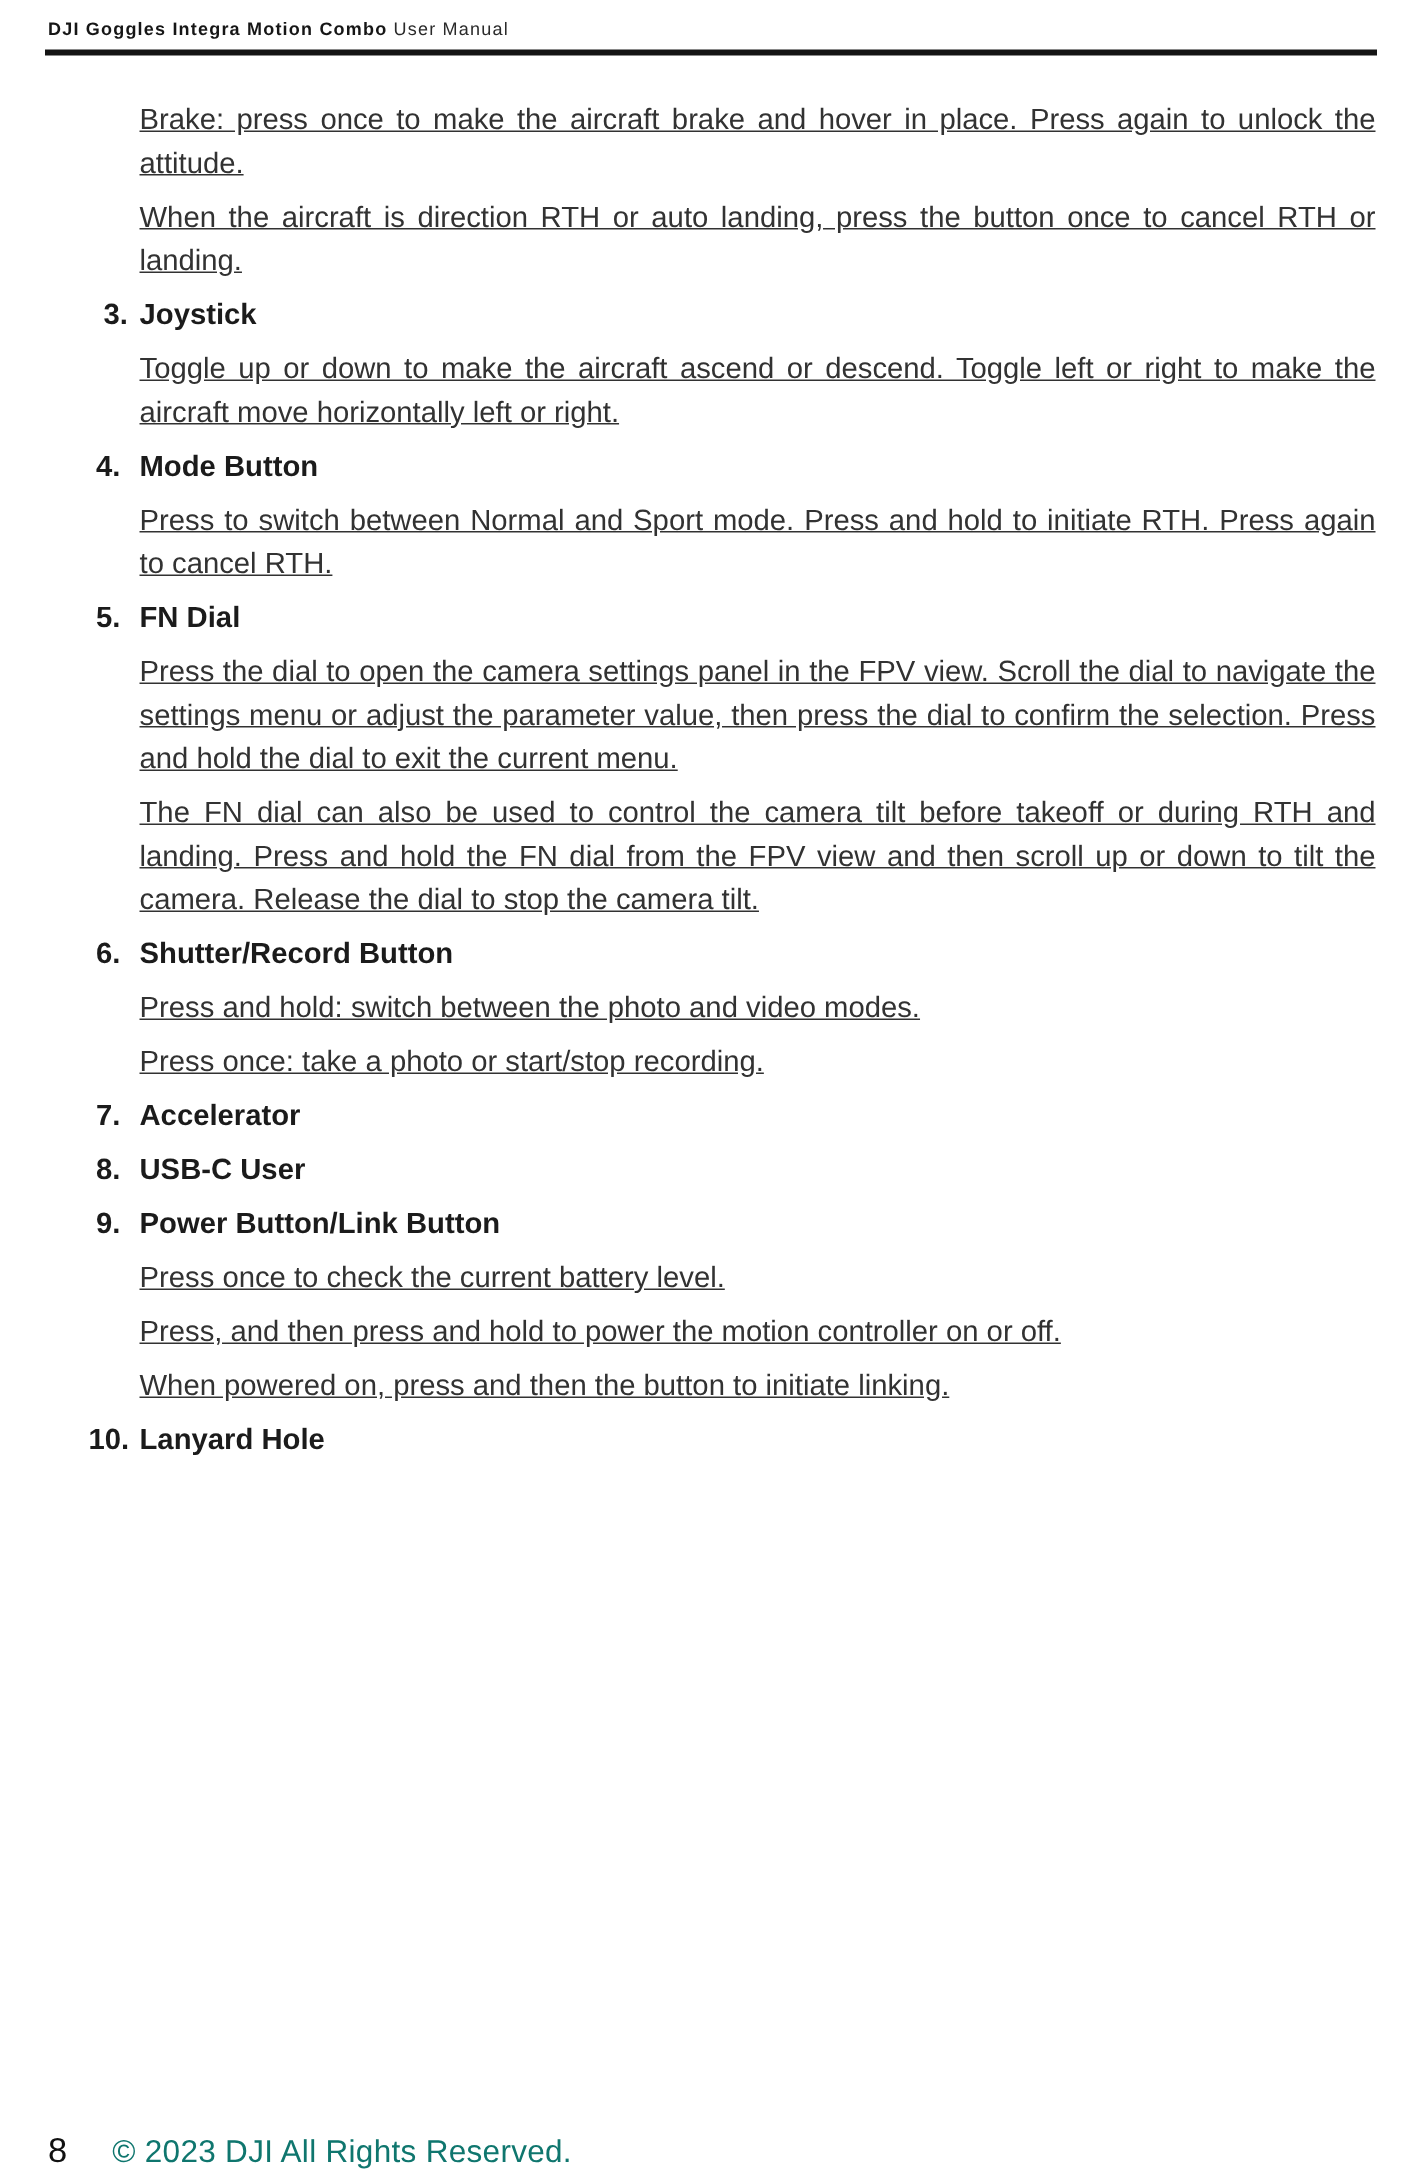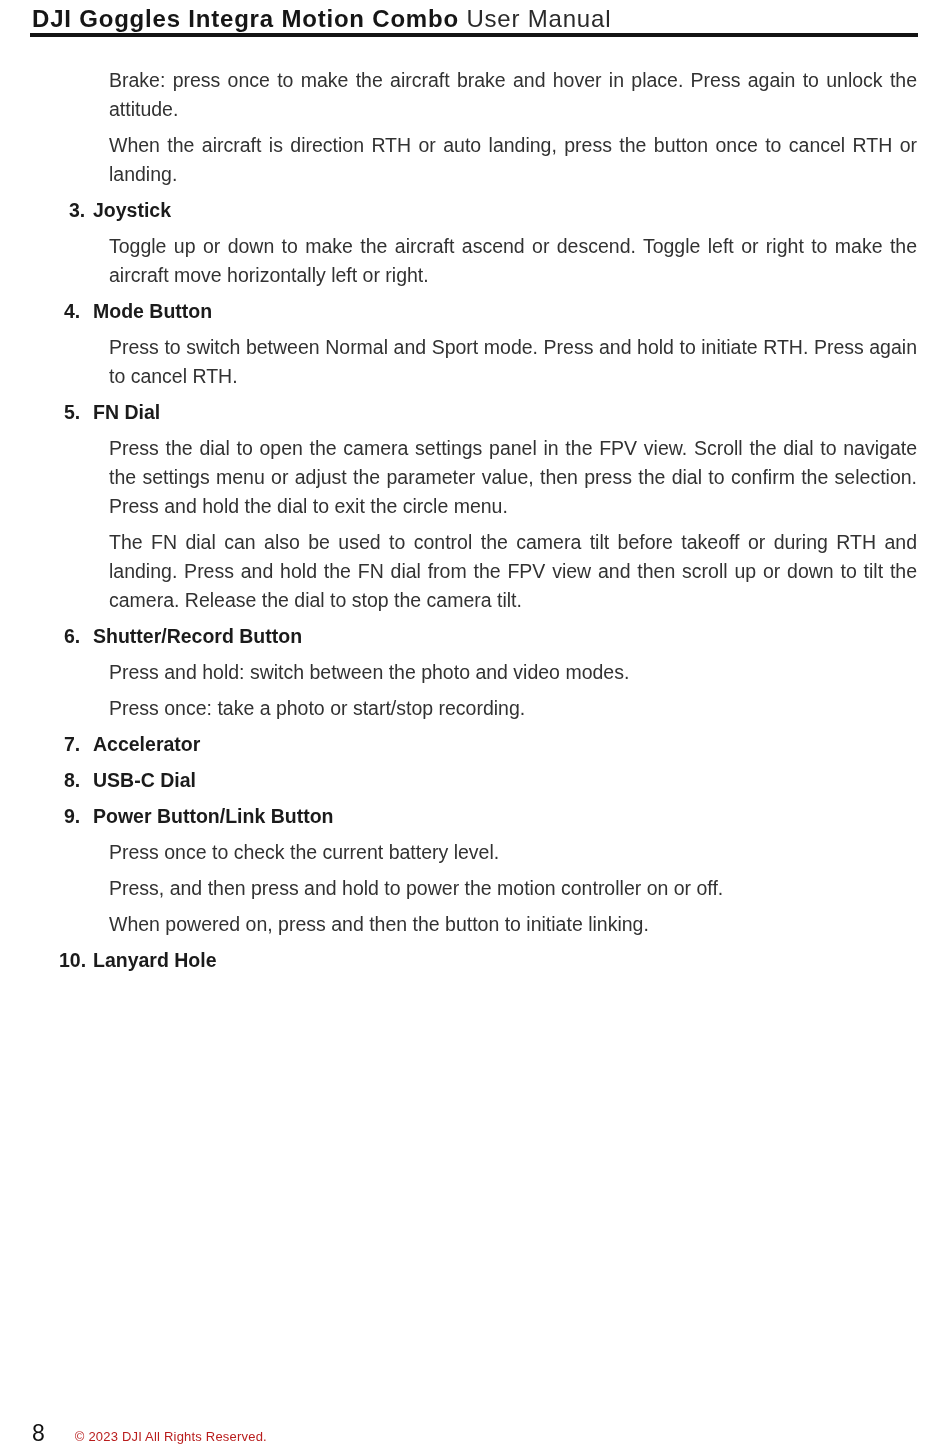--- a/index.html
+++ b/index.html
@@ -13,21 +13,21 @@
     position: relative;
     width: 950px; height: 1452px;
     background: #ffffff;
     overflow: hidden;
   }
 
   
   .header-title {
     position: absolute;
     top: 8px; left: 32px;
-    font-size: 24px;
+    font-size: 12px;
     line-height: 22px;
     color: #161616;
     letter-spacing: 0.8px;
     white-space: nowrap;
   }
   .header-title .t-bold { font-weight: 700; }
   .header-title .t-reg  { font-weight: 400; color: #2a2a2a; }
   .header-rule {
     position: absolute;
     top: 33px; left: 30px;
@@ -39,21 +39,21 @@
   .content {
     position: absolute;
     top: 66px; left: 93px;
     width: 824px;
     font-size: 19.5px;
     line-height: 29px;
     color: #323232;
     text-align: justify;
     hyphens: none;
   }
-  p.body-par { margin: 0 0 7px 16px; }
+  p.body-par { margin: 0 0 7px 0; text-decoration: underline; }
   .item-heading {
     position: relative;
     margin: 0 0 7px 0;
     font-weight: 700;
     font-size: 19.5px;
     line-height: 29px;
     color: #1b1b1b;
     text-align: left;
   }
   .item-number { position: absolute; top: 0; font-weight: 700; }
@@ -68,22 +68,22 @@
     display: flex;
     align-items: baseline;
     gap: 30px;
   }
   .page-number {
     font-size: 23px;
     color: #111111;
     line-height: 28px;
   }
   .copyright {
-    font-size: 13px;
-    color: #b91c1c;
+    font-size: 21px;
+    color: #0f766e;
     letter-spacing: 0.2px;
   }
 </style>
 </head>
 <body>
 
 <div class="page">
 
   <div class="header-title">
     <span class="t-bold">DJI Goggles Integra Motion Combo</span>
@@ -105,38 +105,38 @@
     <div class="item-heading">
       <span class="item-number nstd">4.</span>
       <span>Mode Button</span>
     </div>
     <p class="body-par">Press to switch between Normal and Sport mode. Press and hold to initiate RTH. Press again to cancel RTH.</p>
 
     <div class="item-heading">
       <span class="item-number nstd">5.</span>
       <span>FN Dial</span>
     </div>
-    <p class="body-par">Press the dial to open the camera settings panel in the FPV view. Scroll the dial to navigate the settings menu or adjust the parameter value, then press the dial to confirm the selection. Press and hold the dial to exit the circle menu.</p>
+    <p class="body-par">Press the dial to open the camera settings panel in the FPV view. Scroll the dial to navigate the settings menu or adjust the parameter value, then press the dial to confirm the selection. Press and hold the dial to exit the current menu.</p>
     <p class="body-par">The FN dial can also be used to control the camera tilt before takeoff or during RTH and landing. Press and hold the FN dial from the FPV view and then scroll up or down to tilt the camera. Release the dial to stop the camera tilt.</p>
 
     <div class="item-heading">
       <span class="item-number nstd">6.</span>
       <span>Shutter/Record Button</span>
     </div>
     <p class="body-par">Press and hold: switch between the photo and video modes.</p>
     <p class="body-par">Press once: take a photo or start/stop recording.</p>
 
     <div class="item-heading">
       <span class="item-number nstd">7.</span>
       <span>Accelerator</span>
     </div>
 
     <div class="item-heading">
       <span class="item-number nstd">8.</span>
-      <span>USB-C Dial</span>
+      <span>USB-C User</span>
     </div>
 
     <div class="item-heading">
       <span class="item-number nstd">9.</span>
       <span>Power Button/Link Button</span>
     </div>
     <p class="body-par">Press once to check the current battery level.</p>
     <p class="body-par">Press, and then press and hold to power the motion controller on or off.</p>
     <p class="body-par">When powered on, press and then the button to initiate linking.</p>
 

